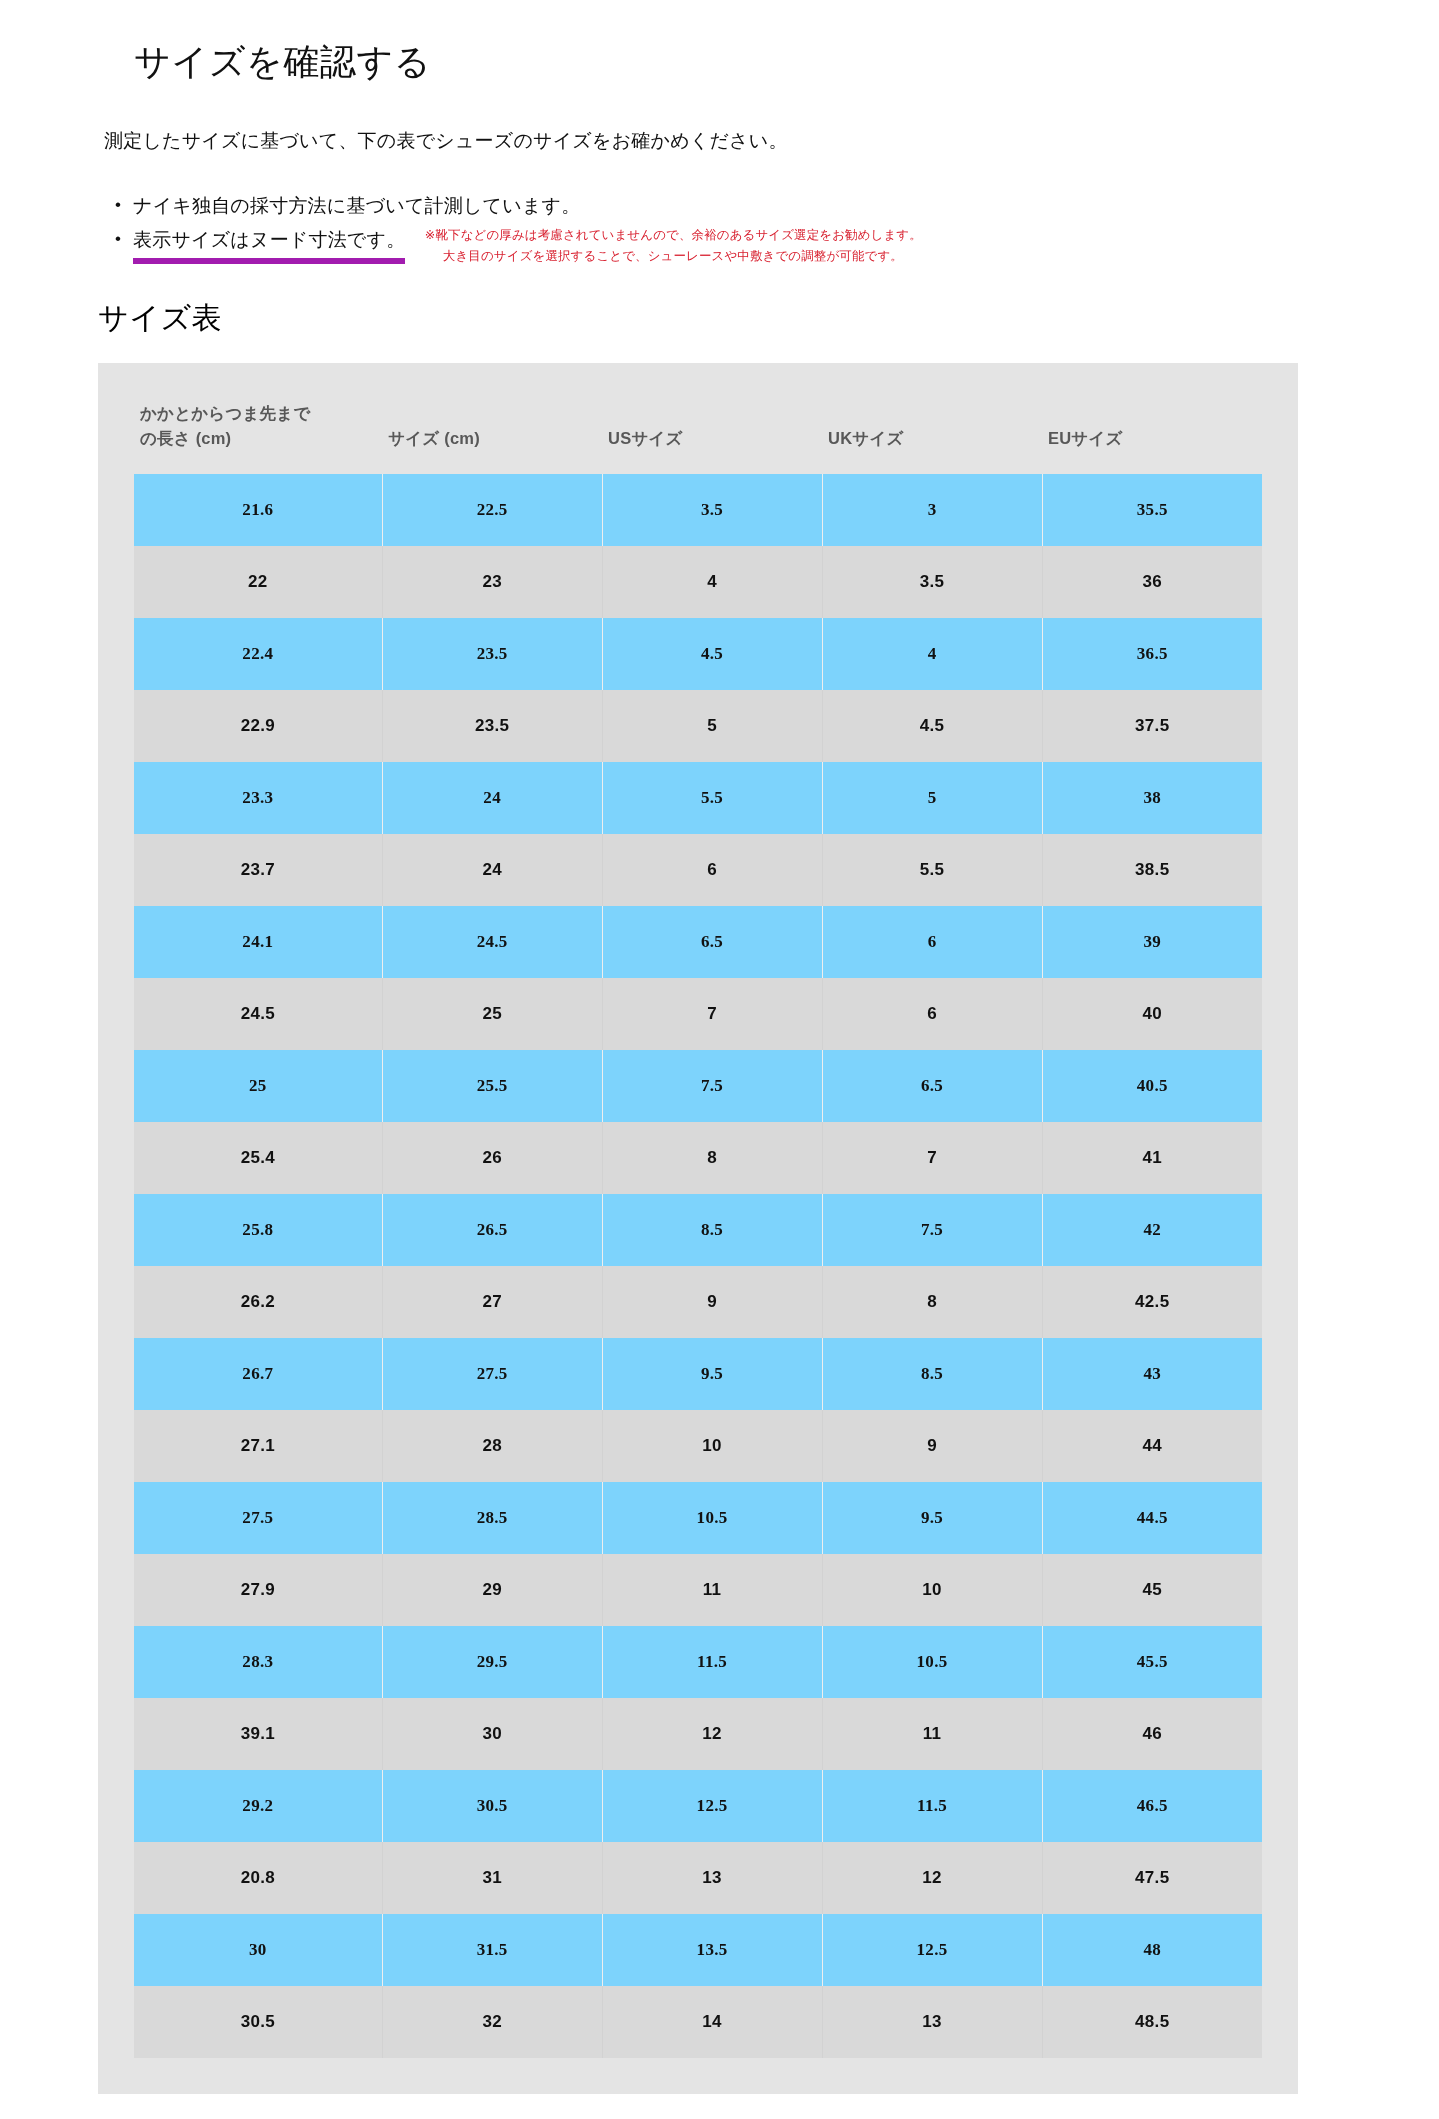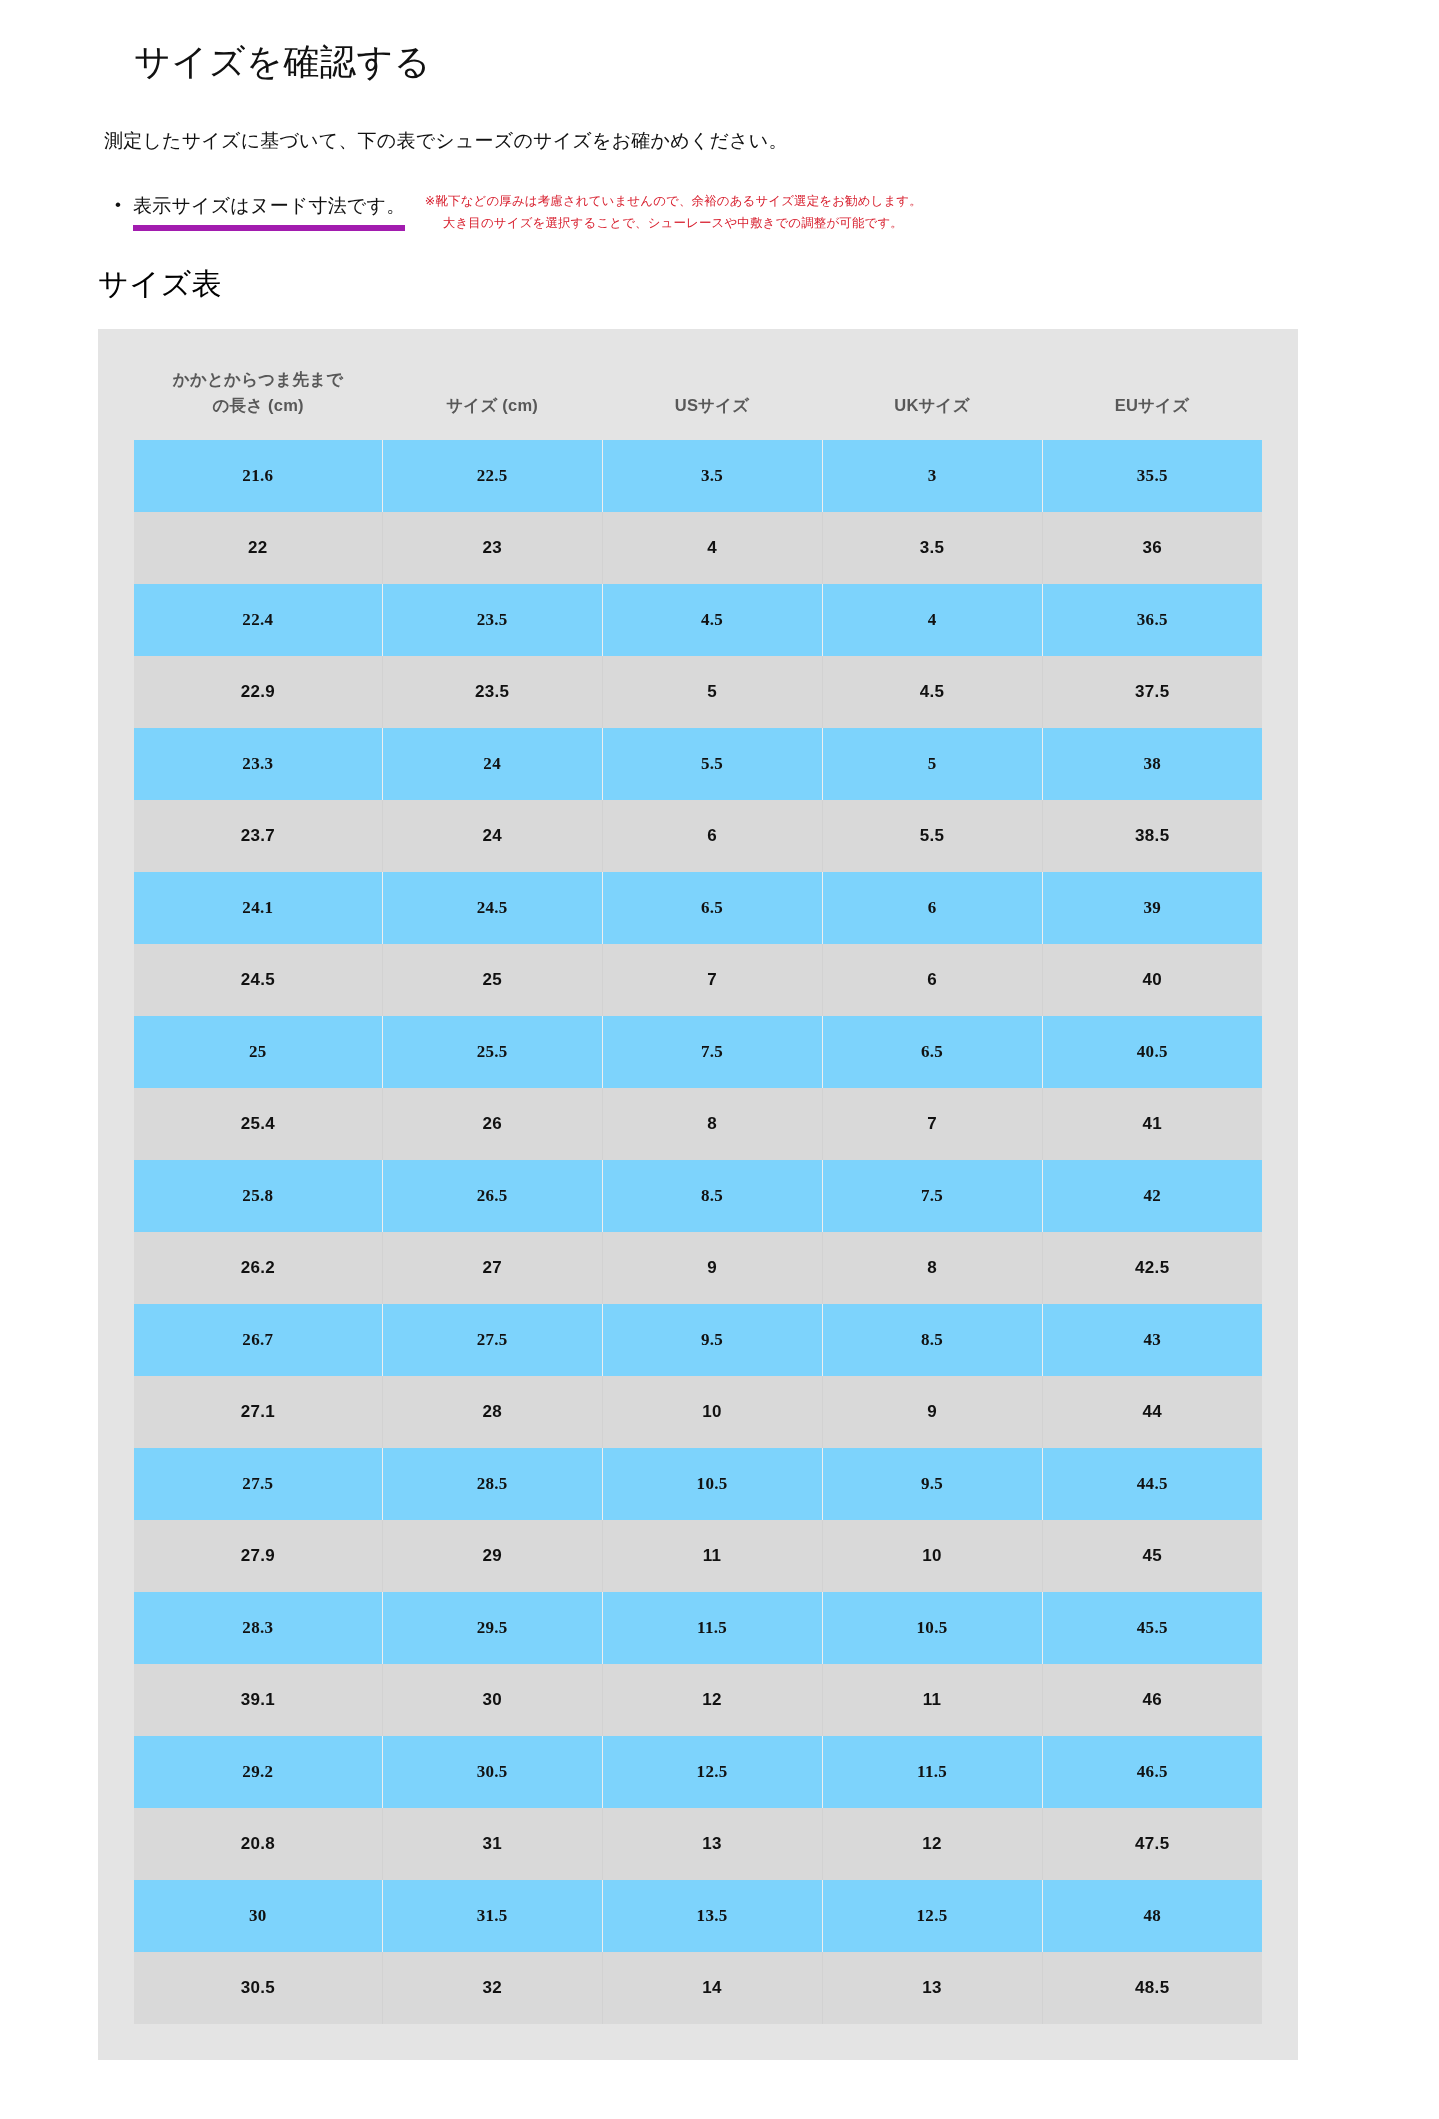--- a/index.html
+++ b/index.html
@@ -99,21 +99,21 @@
   table.size-table {
     border-collapse: collapse;
     width: 100%;
     table-layout: fixed;
   }
   table.size-table th {
     background: #e4e4e4;
     color: #585858;
     font-size: 16.5px;
     font-weight: 700;
-    text-align: center;
+    text-align: left;
     padding: 4px 6px 22px 6px;
     vertical-align: bottom;
     line-height: 1.55;
     letter-spacing: 0.2px;
   }
   table.size-table th .hdr-line { display: block; }
   table.size-table td {
     font-size: 17px;
     font-weight: 700;
     text-align: center;
@@ -136,20 +136,23 @@
 </head>
 <body>
 
 <div class="page">
 
   <h1 class="page-title">サイズを確認する</h1>
 
   <p class="intro-text">測定したサイズに基づいて、下の表でシューズのサイズをお確かめください。</p>
 
   <ul class="notes">
+    <li class="note-item">
+      <span class="note-label">ナイキ独自の採寸方法に基づいて計測しています。</span>
+    </li>
     <li class="note-item note-underlined">
       <span class="note-label">表示サイズはヌード寸法です。</span>
       <span class="note-annotation">
         <span class="ann-line">※靴下などの厚みは考慮されていませんので、余裕のあるサイズ選定をお勧めします。</span>
         <span class="ann-line indent">大き目のサイズを選択することで、シューレースや中敷きでの調整が可能です。</span>
       </span>
     </li>
   </ul>
 
   <h2 class="section-title">サイズ表</h2>

